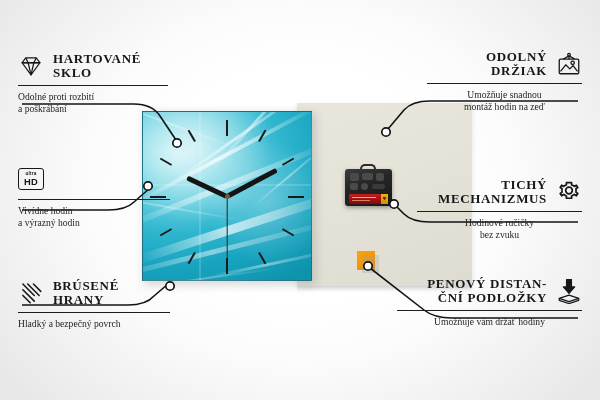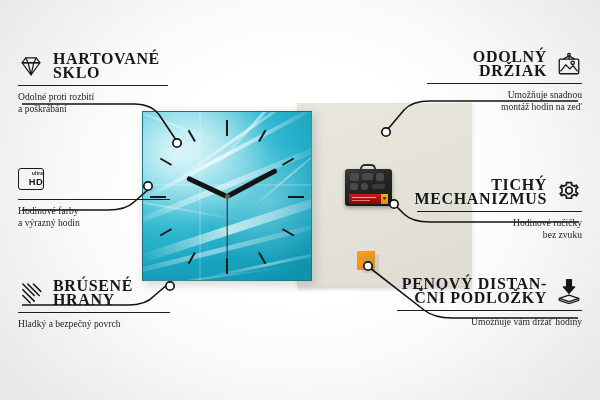--- a/index.html
+++ b/index.html
@@ -163,48 +163,48 @@
   }
   
   .feature { position: absolute; z-index: 40; }
   .feature .head {
     display:flex; align-items:center; gap:9px;
   }
   .feature.right .head { justify-content: flex-end; }
   .feature .titlewrap {
     font-family:"Liberation Serif", serif;
     font-weight:700;
-    font-size:16px;
+    font-size:13px;
     letter-spacing:0.65px;
     color:#15181a;
     line-height:14px;
     text-transform:uppercase;
   }
   .feature.right .titlewrap { text-align:right; }
   .feature .rule {
     height:1px;
     background:#1b1d1f;
     margin-top:5px;
     margin-bottom:5px;
   }
   .feature .desc {
     font-family:"Liberation Serif", serif;
     font-size:9.6px;
     color:#222528;
     line-height:11.8px;
   }
-  .feature.right .desc { text-align:right; }
+  .feature.right .desc { text-align:center; }
   .icon { width:26px; height:26px; flex:0 0 26px; color:#15181a; }
   .icon svg { display:block; width:26px; height:26px; }
   .hd-badge {
     width:26px; height:22px;
     border:1.6px solid #15181a;
     border-radius:3px;
     display:flex; flex-direction:column;
-    align-items:flex-end; justify-content:center;
+    align-items:center; justify-content:center;
     line-height:1;
   }
   .hd-badge .ultra {
     font-family:"Liberation Sans", sans-serif;
     font-size:4.6px; font-weight:700; letter-spacing:0.2px; color:#15181a;
     margin-bottom:0.5px;
   }
   .hd-badge .hd {
     font-family:"Liberation Sans", sans-serif;
     font-size:9.4px; font-weight:700; letter-spacing:0.3px; color:#15181a;
@@ -337,21 +337,21 @@
     <div class="head">
       <span class="icon">
         <span class="hd-badge">
           <span class="ultra">ultra</span>
           <span class="hd">HD</span>
         </span>
       </span>
     </div>
     <div class="rule"></div>
     <div class="desc">
-      <div>Hodinové farby</div>
+      <div>Vivídne hodin</div>
       <div>a výrazný hodin</div>
     </div>
   </div>
 
   <div class="feature left" id="f-edges">
     <div class="head">
       <span class="icon">
         <svg viewBox="0 0 32 32" fill="none" stroke="currentColor" stroke-width="1.9" stroke-linecap="round">
           <path d="M6 5 L20 19"></path>
           <path d="M6 12 L20 26"></path>

